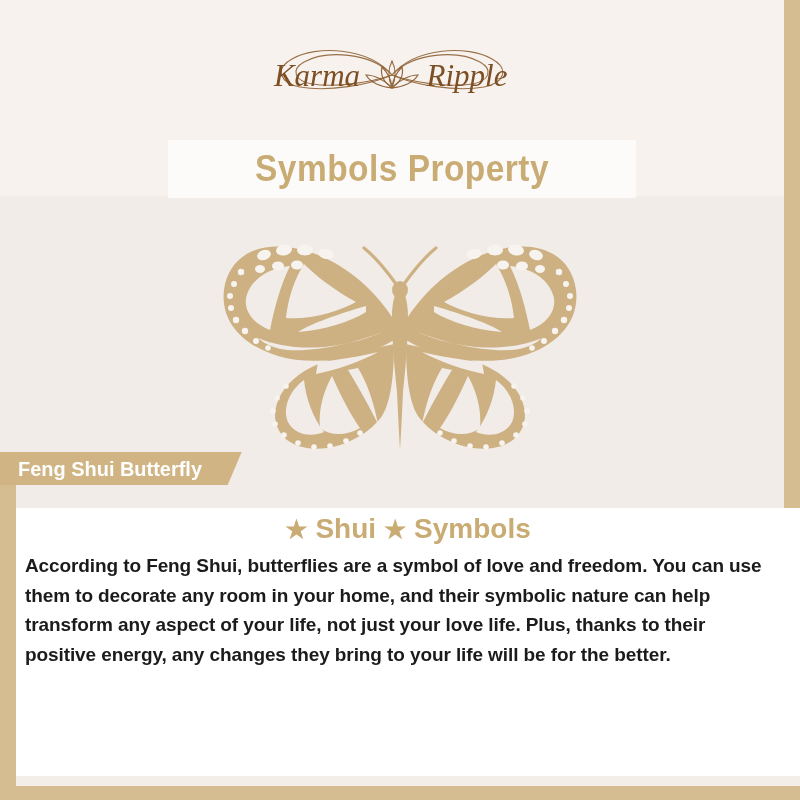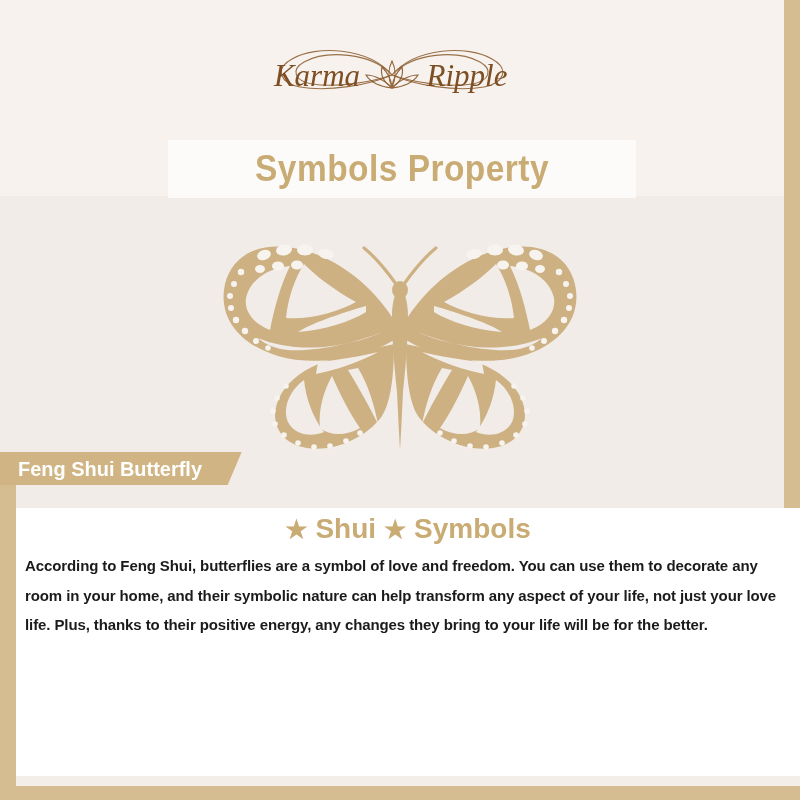--- a/index.html
+++ b/index.html
@@ -146,21 +146,21 @@
   .tagline .star { font-size: 25px; letter-spacing: 0; }
 
   
   .body-copy {
     position: absolute;
     left: 25px;
     top: 551px;
     width: 755px;
     font-family: "Liberation Sans", sans-serif;
     font-weight: bold;
-    font-size: 15px;
+    font-size: 19px;
     line-height: 29.5px;
     color: #1b1b1b;
     letter-spacing: -0.1px;
   }
 
   
   .bottom-sliver {
     position: absolute;
     left: 16px;
     top: 776px;

